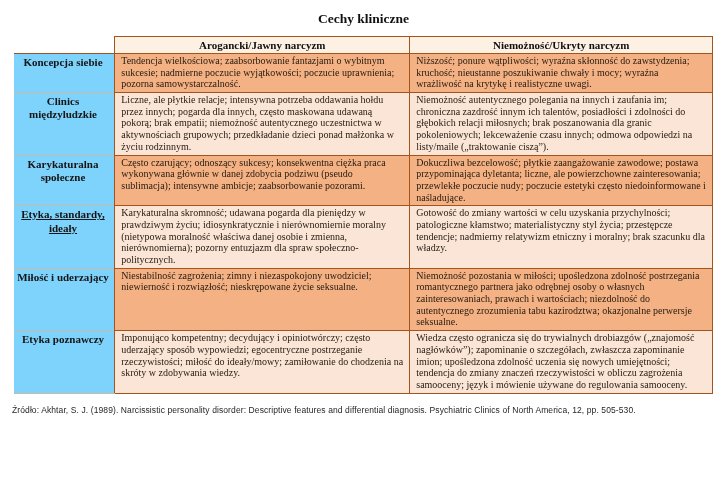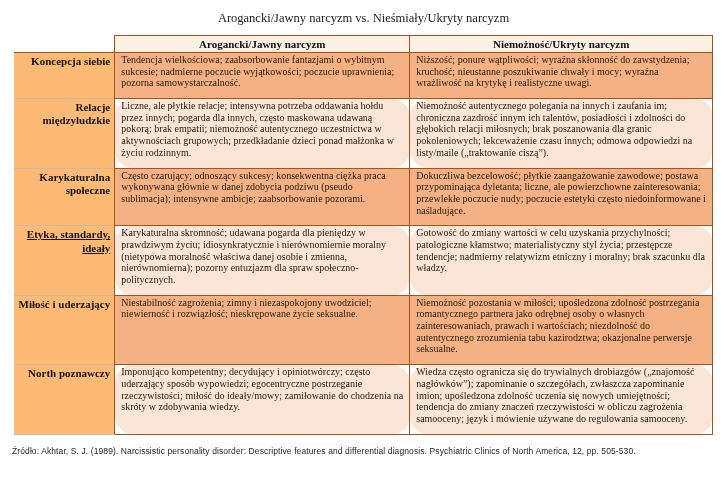--- a/index.html
+++ b/index.html
@@ -18,43 +18,43 @@
   }
   col.c-label{width:101px;} col.c-overt{width:295px;} col.c-covert{width:303px;}
   th.colhead{
     background:var(--c-header);
     border:1px solid var(--c-border);
     font-size:11px;font-weight:bold;color:#111;
     padding:2px 2px;text-align:center;
   }
   th.corner{background:#ffffff;border:none;border-bottom:1px solid var(--c-border);}
   td.rowlabel{
-    background:#fdba74;font-weight:bold;font-size:11px;color:#141414;
-    text-align:right;vertical-align:top;padding:2px 4px 2px 2px;
+    background:#7dd3fc;font-weight:bold;font-size:11px;color:#141414;
+    text-align:center;vertical-align:top;padding:2px 4px 2px 2px;
     border-top:1px solid var(--c-label-sep);
     line-height:1.22;
   }
   tr:last-child td.rowlabel{border-bottom:1px solid var(--c-label-sep);}
   td.cell{
     vertical-align:top;font-size:10px;line-height:1.17;
-    padding:1px 6px 9px 6px;border:1px solid var(--c-border);
+    padding:1px 6px 2px 6px;border:1px solid var(--c-border);
   }
   tr.row-dark td.cell{background:var(--c-dark-row);}
-  tr.row-light td.cell{background:var(--c-light-row);border-radius:18px;}
+  tr.row-light td.cell{background:var(--c-light-row);}
   .underlined{text-decoration:underline;margin-top:20px;}
   .source-line{
     font-family:"Liberation Sans", sans-serif;font-size:8.5px;color:#262626;
     margin:11px 0 2px 12px;letter-spacing:0.1px;
   }
 </style>
 </head>
 <body style="--c-dark-row: #f4b183; --c-light-row: #fbe5d6; --c-header: #fdf1e3; --c-border: #a3541e;">
 
 <div class="title-block">
-  <div class="doc-subtitle">Arogancki/Jawny narcyzm vs. Nieśmiały/Ukryty narcyzm</div>
+  <div class="doc-title">Cechy kliniczne</div>
 </div>
 
 <table class="cmp">
   <colgroup>
       <col class="c-label">
       <col class="c-overt">
       <col class="c-covert">
     </colgroup>
   <thead>
     <tr>
@@ -63,40 +63,40 @@
       <th class="colhead">Niemożność/Ukryty narcyzm</th>
     </tr>
   </thead>
   <tbody>
     <tr class="row-dark">
       <td class="rowlabel">Koncepcja siebie</td>
       <td class="cell">Tendencja wielkościowa; zaabsorbowanie fantazjami o wybitnym sukcesie; nadmierne poczucie wyjątkowości; poczucie uprawnienia; pozorna samowystarczalność.</td>
       <td class="cell">Niższość; ponure wątpliwości; wyraźna skłonność do zawstydzenia; kruchość; nieustanne poszukiwanie chwały i mocy; wyraźna wrażliwość na krytykę i realistyczne uwagi.</td>
     </tr>
     <tr class="row-light">
-      <td class="rowlabel">Relacje międzyludzkie</td>
+      <td class="rowlabel">Clinics międzyludzkie</td>
       <td class="cell">Liczne, ale płytkie relacje; intensywna potrzeba oddawania hołdu przez innych; pogarda dla innych, często maskowana udawaną pokorą; brak empatii; niemożność autentycznego uczestnictwa w aktywnościach grupowych; przedkładanie dzieci ponad małżonka w życiu rodzinnym.</td>
       <td class="cell">Niemożność autentycznego polegania na innych i zaufania im; chroniczna zazdrość innym ich talentów, posiadłości i zdolności do głębokich relacji miłosnych; brak poszanowania dla granic pokoleniowych; lekceważenie czasu innych; odmowa odpowiedzi na listy/maile („traktowanie ciszą”).</td>
     </tr>
     <tr class="row-dark">
       <td class="rowlabel">Karykaturalna społeczne</td>
       <td class="cell">Często czarujący; odnoszący sukcesy; konsekwentna ciężka praca wykonywana głównie w danej zdobycia podziwu (pseudo sublimacja); intensywne ambicje; zaabsorbowanie pozorami.</td>
       <td class="cell">Dokuczliwa bezcelowość; płytkie zaangażowanie zawodowe; postawa przypominająca dyletanta; liczne, ale powierzchowne zainteresowania; przewlekłe poczucie nudy; poczucie estetyki często niedoinformowane i naśladujące.</td>
     </tr>
     <tr class="row-light">
       <td class="rowlabel underlined">Etyka, standardy, ideały</td>
       <td class="cell">Karykaturalna skromność; udawana pogarda dla pieniędzy w prawdziwym życiu; idiosynkratycznie i nierównomiernie moralny (nietypowa moralność właściwa danej osobie i zmienna, nierównomierna); pozorny entuzjazm dla spraw społeczno-politycznych.</td>
       <td class="cell">Gotowość do zmiany wartości w celu uzyskania przychylności; patologiczne kłamstwo; materialistyczny styl życia; przestępcze tendencje; nadmierny relatywizm etniczny i moralny; brak szacunku dla władzy.</td>
     </tr>
     <tr class="row-dark">
       <td class="rowlabel">Miłość i uderzający</td>
       <td class="cell">Niestabilność zagrożenia; zimny i niezaspokojony uwodziciel; niewierność i rozwiązłość; nieskrępowane życie seksualne.</td>
       <td class="cell">Niemożność pozostania w miłości; upośledzona zdolność postrzegania romantycznego partnera jako odrębnej osoby o własnych zainteresowaniach, prawach i wartościach; niezdolność do autentycznego zrozumienia tabu kazirodztwa; okazjonalne perwersje seksualne.</td>
     </tr>
     <tr class="row-light">
-      <td class="rowlabel">North poznawczy</td>
+      <td class="rowlabel">Etyka poznawczy</td>
       <td class="cell">Imponująco kompetentny; decydujący i opiniotwórczy; często uderzający sposób wypowiedzi; egocentryczne postrzeganie rzeczywistości; miłość do ideały/mowy; zamiłowanie do chodzenia na skróty w zdobywania wiedzy.</td>
       <td class="cell">Wiedza często ogranicza się do trywialnych drobiazgów („znajomość nagłówków”); zapominanie o szczegółach, zwłaszcza zapominanie imion; upośledzona zdolność uczenia się nowych umiejętności; tendencja do zmiany znaczeń rzeczywistości w obliczu zagrożenia samooceny; język i mówienie używane do regulowania samooceny.</td>
     </tr>
   </tbody>
 </table>
 
 <div class="source-line">Źródło:  Akhtar, S. J. (1989). Narcissistic personality disorder: Descriptive features and differential diagnosis. Psychiatric Clinics of North America, 12, pp. 505-530.</div>
 
 </body></html>

